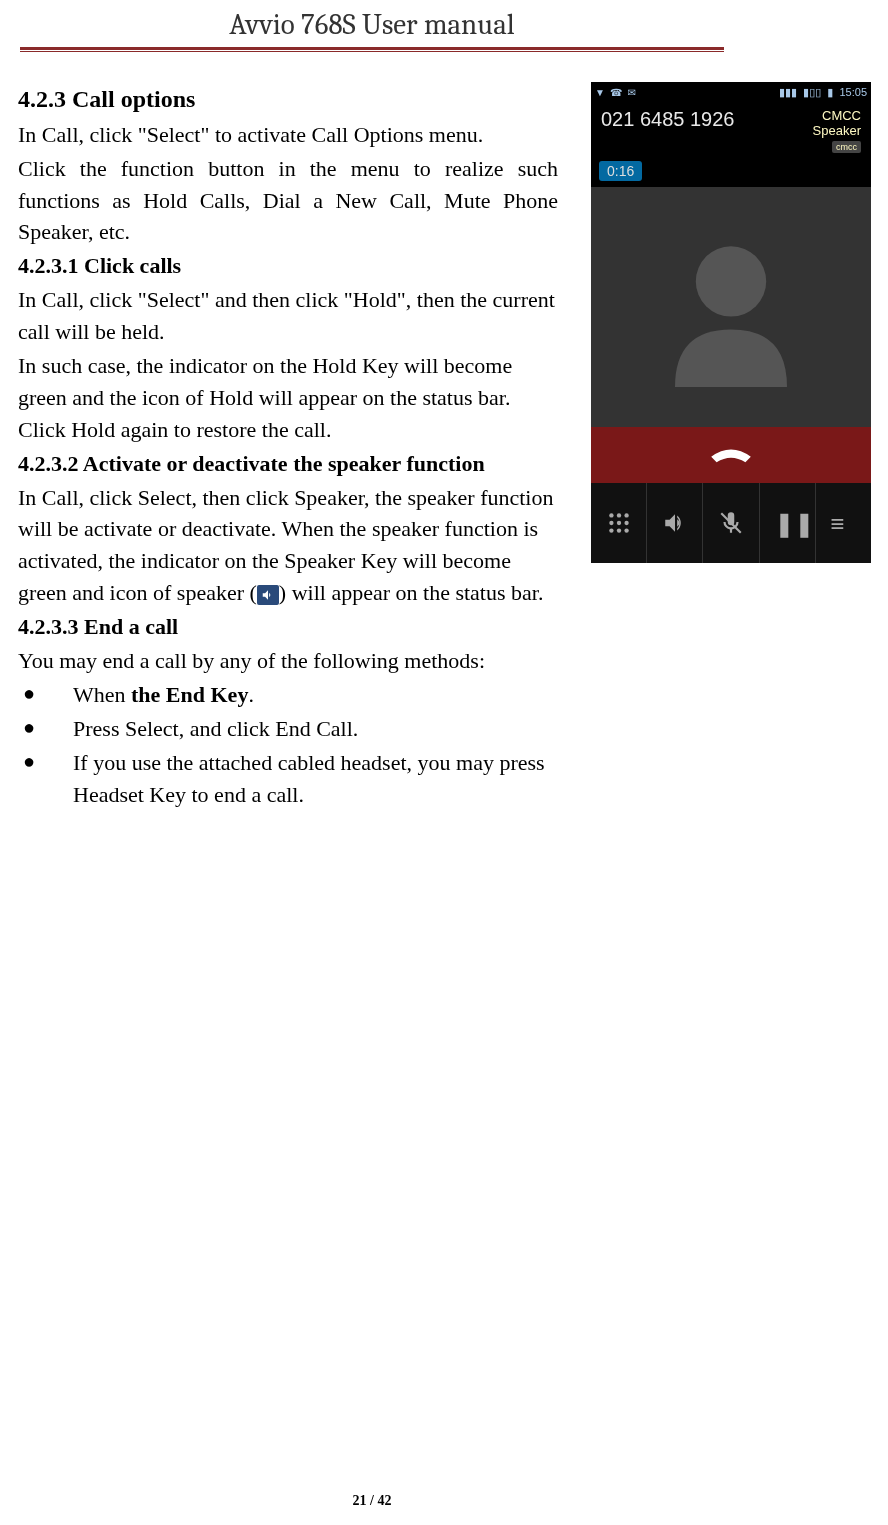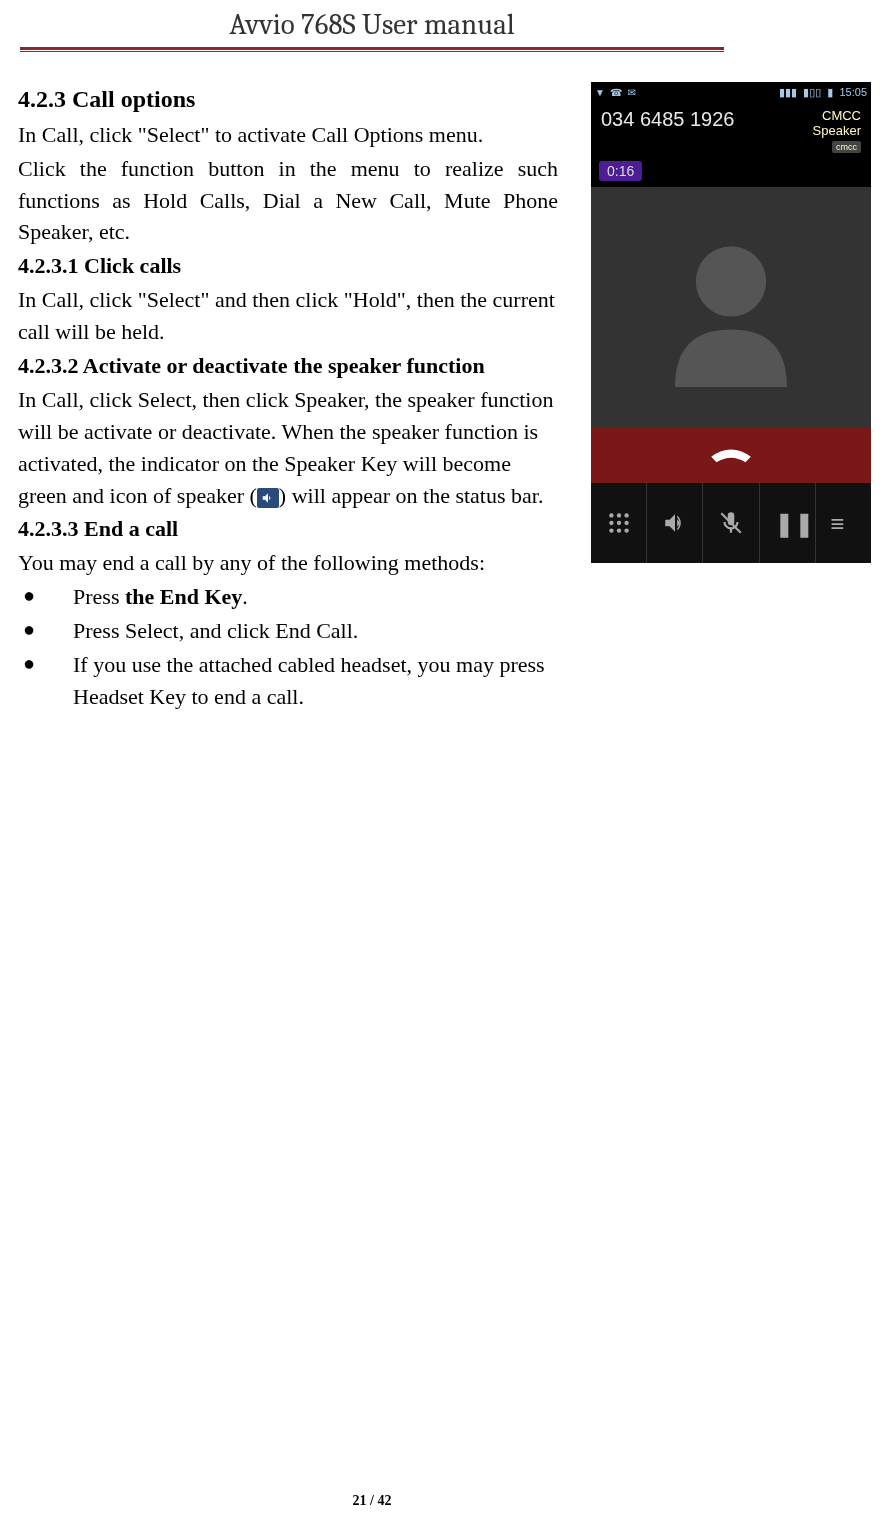--- a/index.html
+++ b/index.html
@@ -25,21 +25,21 @@
     .phone-col { flex: 0 0 288px; }
     .phone { width: 280px; height: 468px; background: #000; position: relative; font-family: Arial, sans-serif; color: #ccc; }
     .statusbar { height: 20px; background: #000; display: flex; justify-content: space-between; align-items: center; padding: 0 4px; font-size: 11px; color: #a8c8e8; }
     .statusbar .icons span { margin-right: 2px; font-size: 10px; }
     .statusbar .right span { margin-left: 3px; }
     .call-info { display: flex; justify-content: space-between; padding: 6px 10px 4px 10px; }
     .call-num { font-size: 20px; color: #e8e8e8; }
     .call-op { text-align: right; font-size: 13px; color: #fef9c3; }
     .call-op .badge { display: inline-block; background: #444; border-radius: 2px; padding: 1px 4px; font-size: 9px; margin-top: 2px; }
     .timer { margin: 4px 8px 0 8px; }
-    .timer span { display: inline-block; background: #4c1d95; border-radius: 3px; padding: 2px 8px; font-size: 14px; color: #ddd; }
+    .timer span { display: inline-block; background: #0369a1; border-radius: 3px; padding: 2px 8px; font-size: 14px; color: #ddd; }
     .avatar-area { height: 240px; background: #333; margin-top: 6px; display: flex; justify-content: center; align-items: center; }
     .avatar-area svg { width: 160px; height: 160px; }
     .hang-row { height: 56px; background: #7a1818; display: flex; justify-content: center; align-items: center; }
     .hang-row svg { width: 44px; height: 18px; }
     .ctrl-row { height: 80px; background: #111; display: flex; }
     .ctrl-row .ctrl { flex: 1; display: flex; justify-content: center; align-items: center; border-right: 1px solid #333; }
     .ctrl-row .ctrl:last-child { border-right: none; }
     .ctrl svg, .ctrl .glyph { width: 26px; height: 26px; color: #aaa; fill: #aaa; }
     .glyph { font-size: 24px; color: #aaa; }
   </style>
@@ -54,33 +54,34 @@
     <div class="header-rule"></div>
   </div>
 
   <div class="content">
     <div class="text-col">
       <p class="h423">4.2.3 Call options</p>
       <p>In Call, click "Select" to activate Call Options menu.</p>
       <p class="justify">Click the function button in the menu to realize such functions as Hold Calls, Dial a New Call, Mute Phone Speaker, etc.</p>
       <p class="bold">4.2.3.1 Click calls</p>
       <p>In Call, click "Select" and then click "Hold", then the current call will be held.</p>
+      <p>In such case, the indicator on the Hold Key will become green and the icon of Hold will appear on the status bar. Click Hold again to restore the call.</p>
       <p class="bold">4.2.3.2 Activate or deactivate the speaker function</p>
       <p>
         <span>In Call, click Select, then click Speaker, the speaker function will be activate or deactivate. When the speaker function is activated, the indicator on the Speaker Key will become green and icon of speaker (</span><span class="inline-icon">
             <svg viewBox="0 0 24 24" width="14" height="14">
               <path fill="#fff" d="M3 9v6h4l5 5V4L7 9H3zm13 3a4 4 0 0 0-2-3.5v7A4 4 0 0 0 16 12z"></path>
             </svg>
           </span><span>) will appear on the status bar.</span>
       </p>
       <p class="bold">4.2.3.3 End a call</p>
       <p>You may end a call by any of the following methods:</p>
       <ul class="bullets">
         <li>
-          <span>Press </span><span class="bold">the End Key</span><span>.</span>
+          <span>When </span><span class="bold">the End Key</span><span>.</span>
         </li>
         <li>Press Select, and click End Call.</li>
         <li>If you use the attached cabled headset, you may press Headset Key to end a call.</li>
       </ul>
     </div>
 
     <div class="phone-col">
       <div class="phone">
         <div class="statusbar">
           <div class="icons">
@@ -89,21 +90,21 @@
             <span>✉</span>
           </div>
           <div class="right">
             <span>▮▮▮</span>
             <span>▮▯▯</span>
             <span>▮</span>
             <span>15:05</span>
           </div>
         </div>
         <div class="call-info">
-          <div class="call-num">034 6485 1926</div>
+          <div class="call-num">021 6485 1926</div>
           <div class="call-op">
             <div>CMCC</div>
             <div>Speaker</div>
             <div class="badge">cmcc</div>
           </div>
         </div>
         <div class="timer">
           <span>0:16</span>
         </div>
         <div class="avatar-area">

